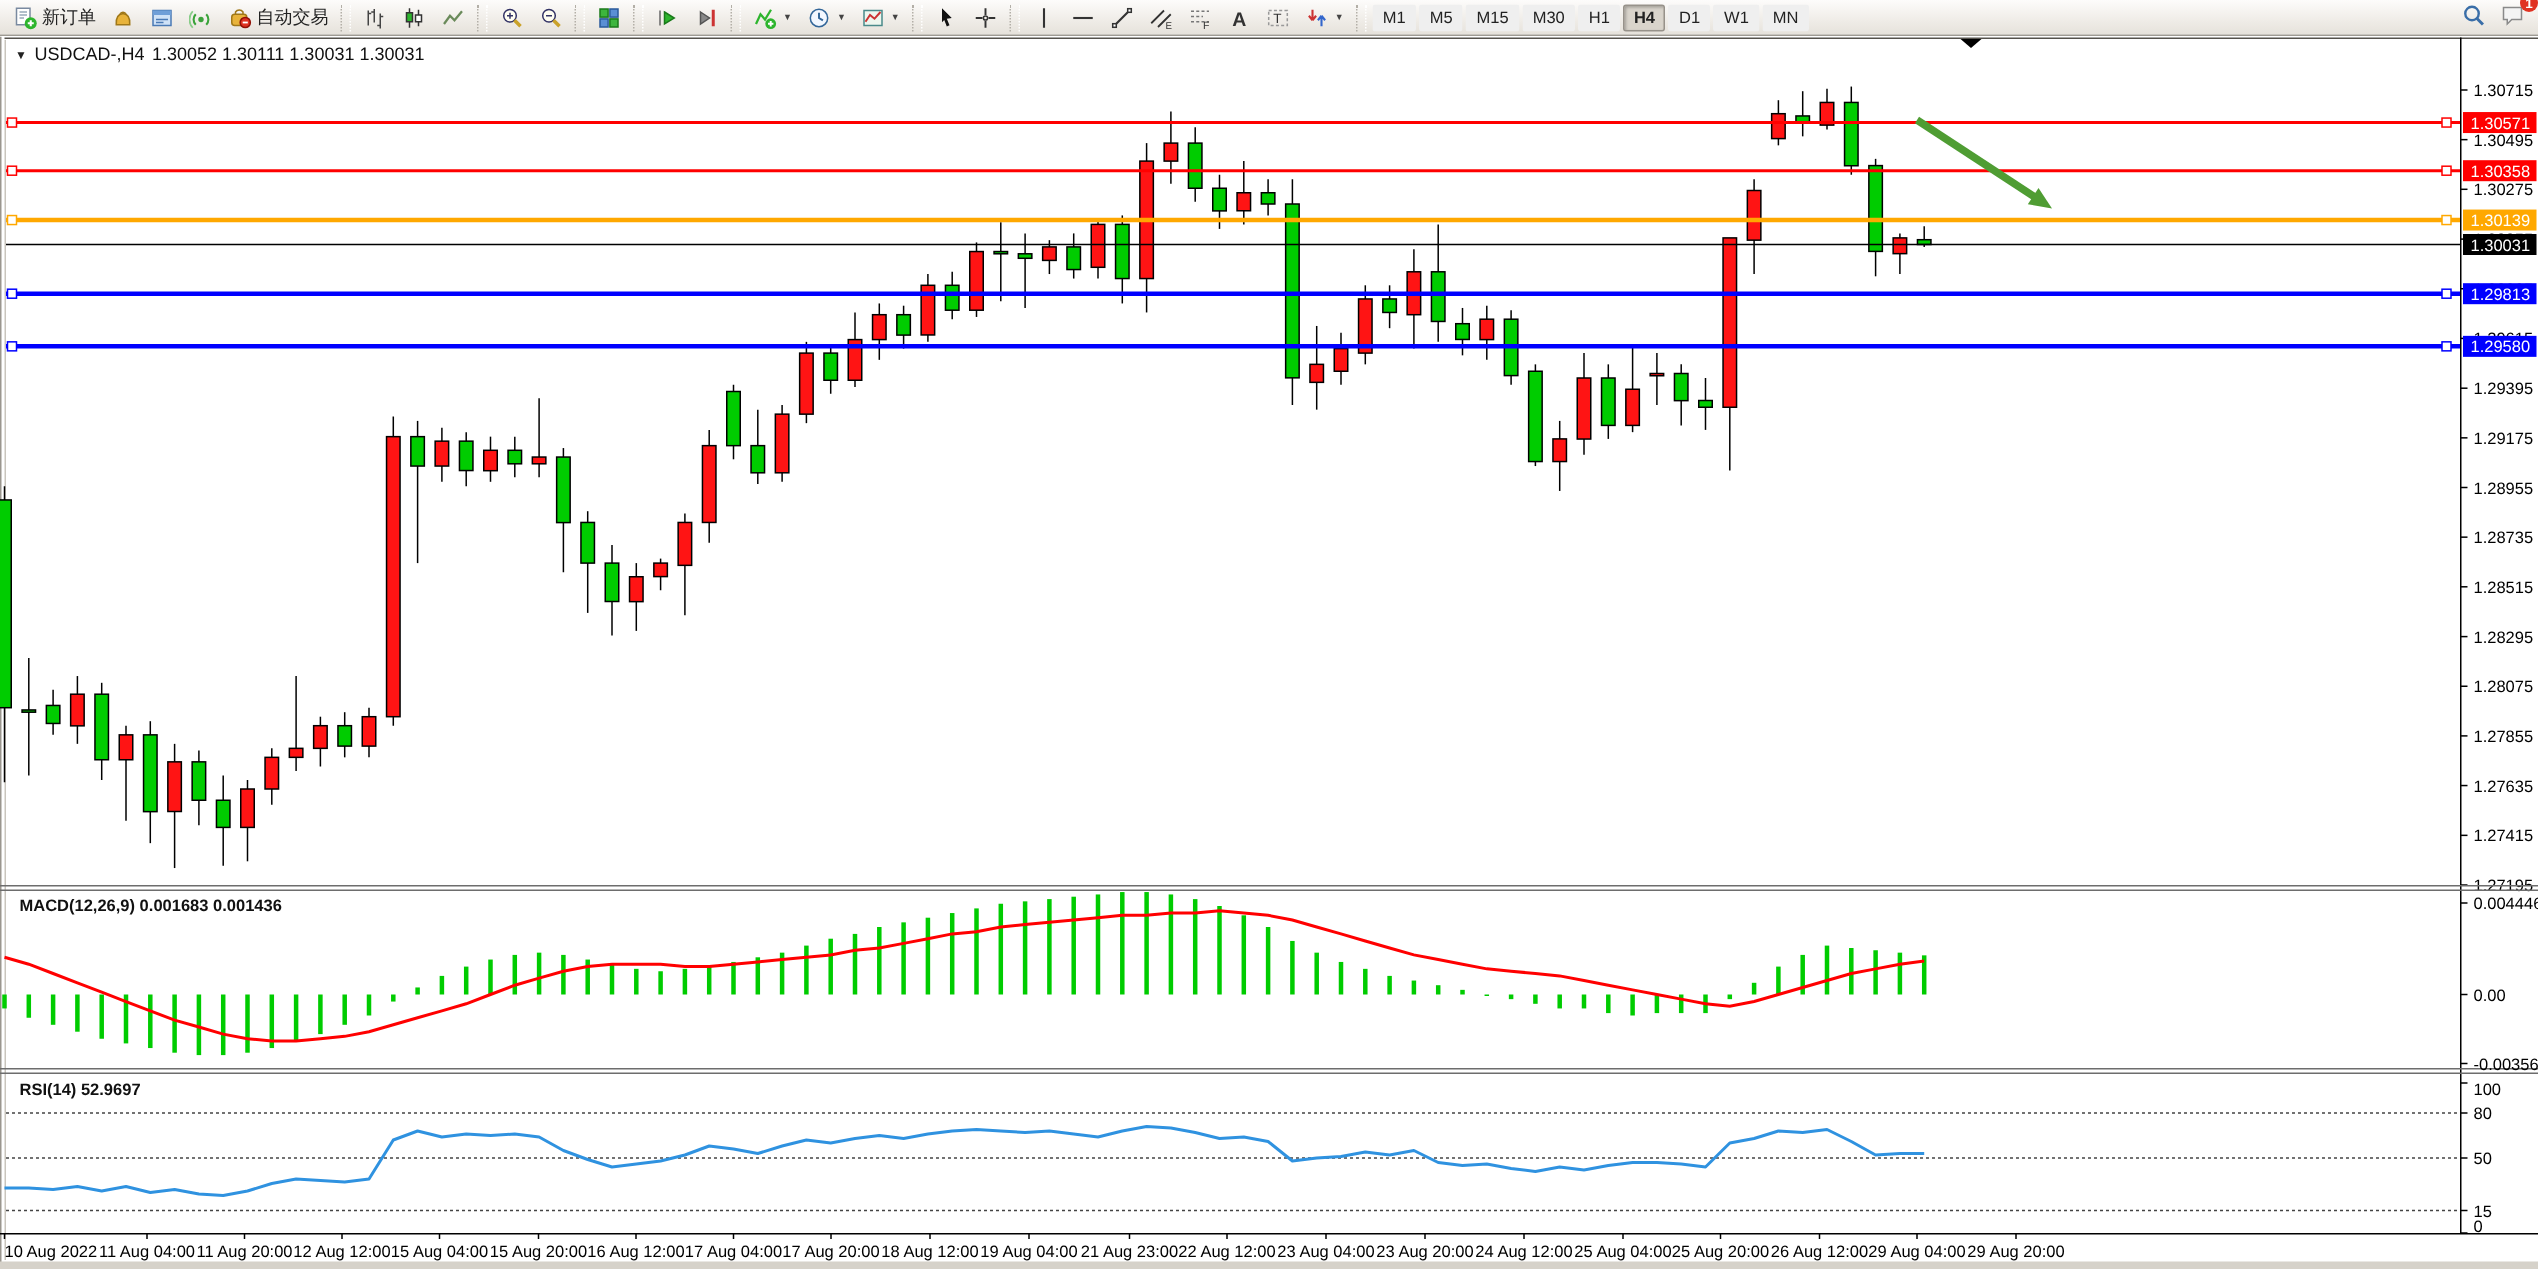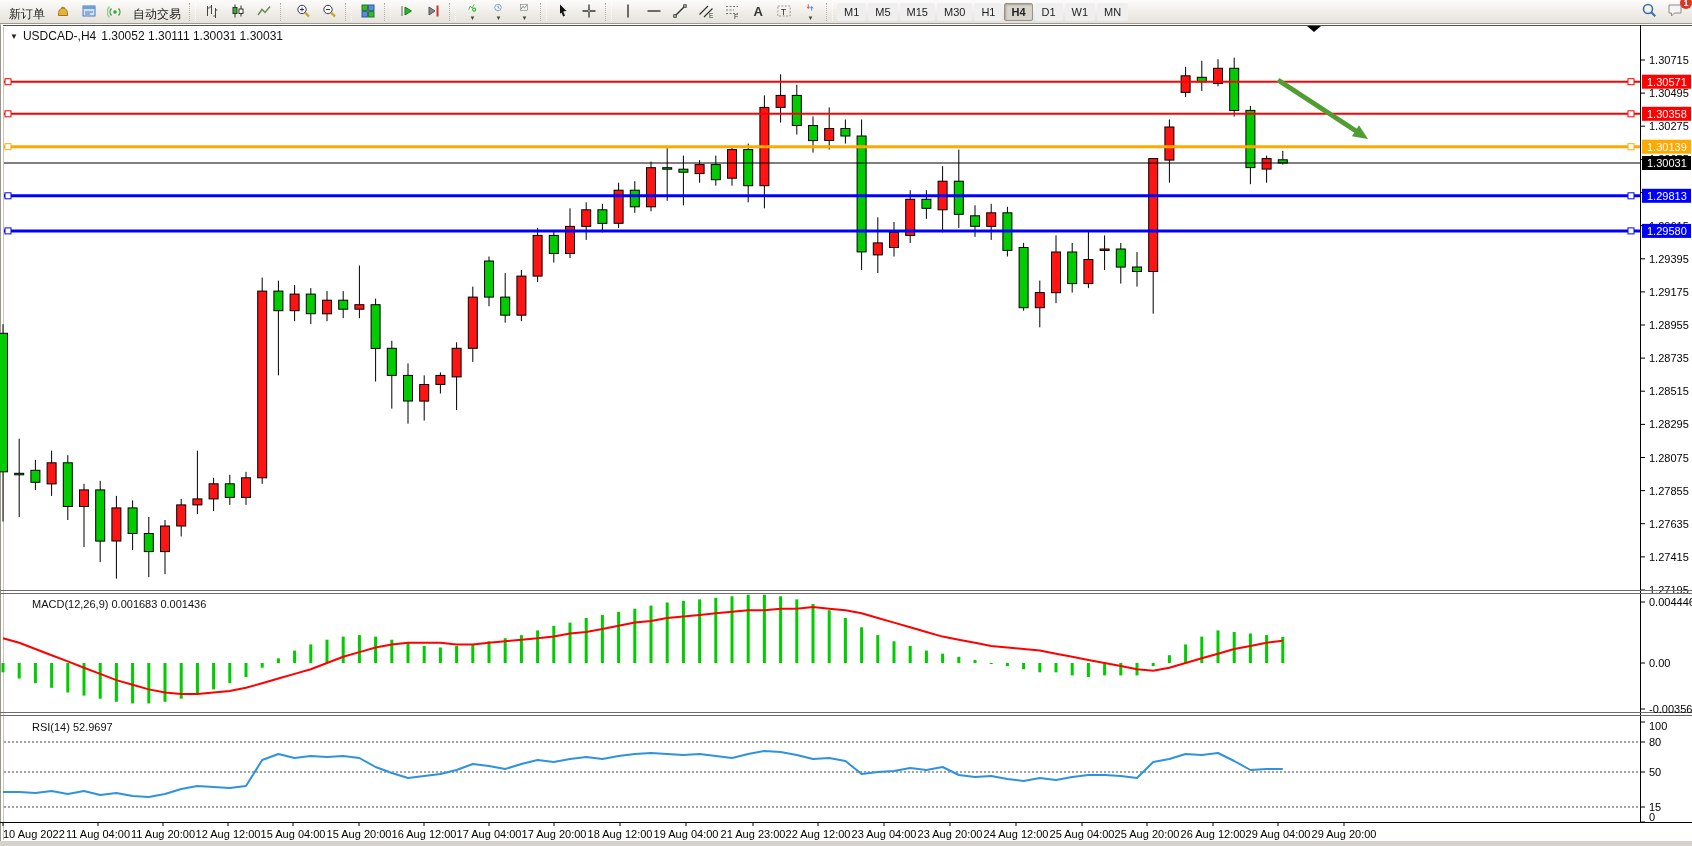--- a/index.html
+++ b/index.html
@@ -2,34 +2,34 @@
 <html><head>
 <meta charset="utf-8">
 <style>
   html,body{margin:0;padding:0;background:#fff;font-family:"Liberation Sans",sans-serif;}
   #app{position:relative;width:1692px;height:846px;overflow:hidden;background:#fff;}
   
   #toolbar{position:absolute;left:0;top:0;width:1692px;height:24px;z-index:5;
     background:linear-gradient(#fdfcfb,#efece7 60%,#e6e2db);border-bottom:1px solid #9e9a92;
     display:flex;align-items:center;padding:0 4px;box-sizing:border-box;}
   .tb-btn{display:inline-flex;align-items:center;gap:3px;height:20px;padding:0 3px;margin:0 1px;
-    border:1px solid transparent;border-radius:2px;background:transparent;font-size:12px;color:#222;white-space:nowrap;flex-direction:column;}
+    border:1px solid transparent;border-radius:2px;background:transparent;font-size:12px;color:#222;white-space:nowrap;}
   .tb-btn svg{display:block;}
   .grip{width:5px;height:18px;margin:0 3px;border-left:1px dotted #b3afa7;border-right:1px dotted #fff;}
   .caret{font-size:6px;color:#444;margin-left:1px;}
   .tf-btn{height:18px;padding:0 6px;margin:0 1px;font-size:11px;color:#222;border:1px solid transparent;border-radius:2px;display:inline-flex;align-items:center;}
   .tf-active{background:#d9d4cb;border:1px solid #97928a;box-shadow:inset 1px 1px 2px rgba(0,0,0,.25);font-weight:bold;}
   #tb-right{margin-left:auto;display:flex;align-items:center;}
   .badge{position:absolute;right:-4px;top:-4px;width:12px;height:12px;border-radius:50%;background:#e03222;color:#fff;
     font-size:9px;font-weight:bold;display:flex;align-items:center;justify-content:center;}
   .chatwrap{position:relative;}
   
   #chart-title{position:absolute;left:10px;top:29px;z-index:3;display:flex;align-items:center;gap:5px;font-size:12px;color:#111;}
   #chart-title .tri{font-size:8px;color:#222;}
-  .ind-label{position:absolute;left:32px;z-index:3;font-size:11px;color:#111;}
+  .ind-label{position:absolute;left:13px;z-index:3;font-size:11px;color:#111;font-weight:bold;}
   #macd-label{top:598px;}
   #rsi-label{top:721px;}
   svg text{font-family:"Liberation Sans",sans-serif;}
 </style>
 </head>
 <body>
 
 <div id="app">
   <div id="toolbar">
     <div id="tb-left" style="display: flex; align-items: center;">

